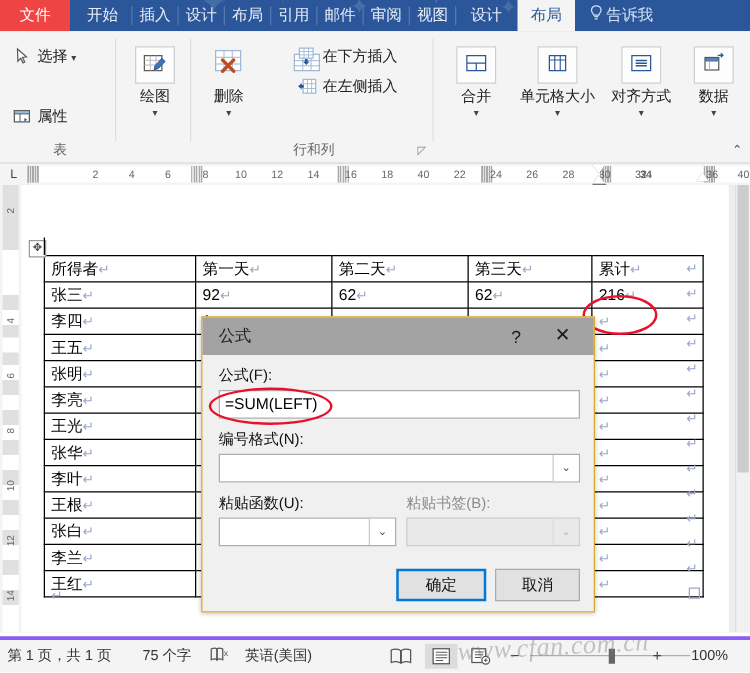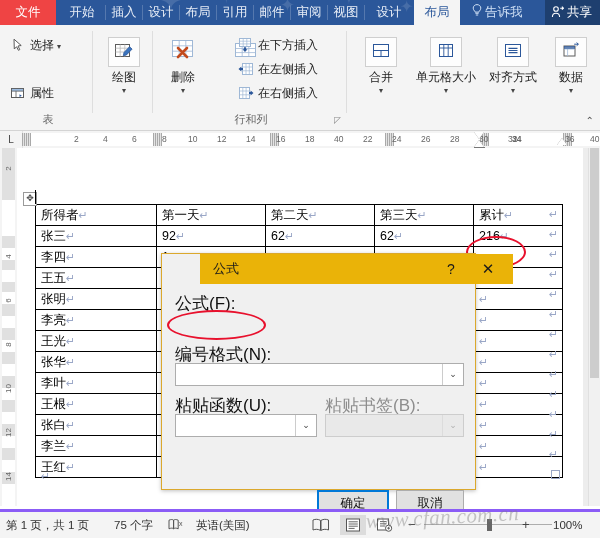--- a/index.html
+++ b/index.html
@@ -166,59 +166,58 @@
     box-sizing:border-box;
   }
 
   
   .dialog{
     position:absolute;left:161px;top:253px;width:315px;height:237px;
     background:#f0f0f0;border:1px solid #dba82c;box-sizing:border-box;
     box-shadow:0 1px 4px rgba(0,0,0,.25);
   }
   .dlg-title{
-    position:absolute;left:0;top:0;width:100%;height:30px;background:#eab308;
+    position:absolute;left:0;top:0;width:100%;height:30px;background:#a3a3a3;
     box-sizing:border-box;
-    margin-left:38px;
   }
   .dlg-title .t{
     position:absolute;left:13px;top:0;height:30px;line-height:30px;
     font-size:13px;color:#1a1a1a;
   }
   .dlg-help{
     position:absolute;right:52px;top:0;height:30px;line-height:30px;width:20px;
     text-align:center;font-size:14px;color:#1a1a1a;cursor:default;
   }
   .dlg-close{
     position:absolute;right:14px;top:0;height:30px;line-height:30px;width:22px;
     text-align:center;font-size:15px;color:#1a1a1a;cursor:default;
   }
   .dlg-body{position:absolute;left:0;top:30px;width:100%;height:207px;}
-  .flabel{position:absolute;font-size:17px;color:#111;white-space:nowrap;}
+  .flabel{position:absolute;font-size:12px;color:#111;white-space:nowrap;}
   .flabel.dim{color:#8d8d8d;}
   .ftext{
     position:absolute;background:#fff;border:1px solid #adadad;box-sizing:border-box;
     font-size:12.5px;color:#000;line-height:21px;padding-left:4px;
     font-family:"Liberation Sans","DejaVu Sans",sans-serif;
   }
   .fcombo{
     position:absolute;background:#fff;border:1px solid #adadad;box-sizing:border-box;
   }
   .fcombo .arrow{
     position:absolute;right:0;top:0;bottom:0;width:20px;
     border-left:1px solid #ccc;background:#fff;
     font-size:9px;color:#444;text-align:center;
   }
   .fcombo .arrow i{font-style:normal;display:block;line-height:21px;}
   .fcombo.dis{background:#e9e9e9;border-color:#cdcdcd;}
   .fcombo.dis .arrow{background:#e9e9e9;color:#b0b0b0;border-left-color:#dcdcdc;}
   .dbtn{
     position:absolute;height:26px;line-height:24px;text-align:center;
     font-size:12.5px;color:#111;background:#e1e1e1;border:1px solid #adadad;
-    box-sizing:border-box;cursor:default;margin-top:35px;
+    box-sizing:border-box;cursor:default;
   }
   .dbtn.primary{border:2px solid #0078d7;background:#e1e1e1;line-height:22px;}
 
   
   .status{
     position:absolute;left:0;bottom:0;width:600px;height:26px;
     background:#f4f4f4;border-top:3px solid #8b5cf6;
   }
   .sitem{
     position:absolute;top:0;height:26px;line-height:26px;font-size:11.5px;
@@ -276,29 +275,20 @@
 
     <div class="tellme" style="left:472px;">
       <span class="bulb">
         <svg width="10" height="13" viewBox="0 0 10 13">
             <path d="M5 .6C2.8.6 1.2 2.2 1.2 4.1c0 1.3.7 2.1 1.3 2.9.3.4.5.7.5 1.1h4c0-.4.2-.7.5-1.1.6-.8 1.3-1.6 1.3-2.9C8.8 2.2 7.2.6 5 .6z" fill="none" stroke="#cfe0f5" stroke-width="1"></path>
             <path d="M3.4 9.3h3.2M3.8 11h2.4" stroke="#cfe0f5" stroke-width="1" fill="none"></path>
           </svg>
       </span><span>告诉我</span>
     </div>
 
-    <div class="shareBtn">
-      <span class="personIcon">
-        <svg width="13" height="13" viewBox="0 0 13 13">
-            <circle cx="5" cy="4" r="2.3" fill="none" stroke="#fff" stroke-width="1.1"></circle>
-            <path d="M1.4 12c0-2.2 1.6-3.7 3.6-3.7s3.6 1.5 3.6 3.7" fill="none" stroke="#fff" stroke-width="1.1"></path>
-            <path d="M9.2 3.2h3.2M10.9 1.7l1.6 1.5-1.6 1.5" fill="none" stroke="#fff" stroke-width="1.1"></path>
-          </svg>
-      </span><span>共享</span>
-    </div>
   </div>
 
   <div class="ribbon">
 
     <div class="grp" style="left:4px;width:88px;">
       <div class="smallitem" style="left:6px;top:10px;">
         <span class="gi">
           <svg width="16" height="16" viewBox="0 0 16 16">
               <path d="M4 2.2l7.2 6.3-3.2.5 1.8 3.6-1.4.7-1.8-3.6-2.3 2.3z" fill="#fff" stroke="#5b5b5b" stroke-width="1"></path>
             </svg>
@@ -366,29 +356,20 @@
         </span><span>在下方插入</span>
       </div>
       <div class="smallitem" style="left:82px;top:34px;">
         <span class="gi">
           <svg width="16" height="16" viewBox="0 0 16 16">
               <rect x="4.5" y="2.5" width="10" height="11" fill="#fff" stroke="#9fb8d6" stroke-width="1"></rect>
               <path d="M4.5 6h10M4.5 9.8h10M8 2.5v11M11.3 2.5v11" stroke="#9fb8d6" stroke-width=".7"></path>
               <path d="M.5 8l2.9-2.6v1.5h1.6v2.2H3.4v1.5z" fill="#2b579a"></path>
             </svg>
         </span><span>在左侧插入</span>
-      </div>
-      <div class="smallitem" style="left:82px;top:58px;">
-        <span class="gi">
-          <svg width="16" height="16" viewBox="0 0 16 16">
-              <rect x="1.5" y="2.5" width="10" height="11" fill="#fff" stroke="#9fb8d6" stroke-width="1"></rect>
-              <path d="M1.5 6h10M1.5 9.8h10M4.8 2.5v11M8.1 2.5v11" stroke="#9fb8d6" stroke-width=".7"></path>
-              <path d="M15.5 8l-2.9 2.6V9.1H11V6.9h1.6V5.4z" fill="#2b579a"></path>
-            </svg>
-        </span><span>在右侧插入</span>
       </div>
 
       <div class="grplabel">行和列</div>
       <div class="dlgLauncher" style="right:3px;bottom:5px;">◸</div>
     </div>
     <div class="grpsep" style="left:346px;"></div>
 
     <div class="grp" style="left:350px;width:246px;">
       <div class="bigbtn" style="left:4px;top:12px;">
         <div class="box">
@@ -634,20 +615,21 @@
 
   <div class="dialog">
     <div class="dlg-title">
       <div class="t">公式</div>
       <div class="dlg-help">?</div>
       <div class="dlg-close">✕</div>
     </div>
     <div class="dlg-body">
 
       <div class="flabel" style="left:13px;top:8px;">公式(F):</div>
+      <div class="ftext" style="left:13px;top:28px;width:289px;height:23px;">=SUM(LEFT)</div>
 
       <div class="flabel" style="left:13px;top:59px;">编号格式(N):</div>
       <div class="fcombo" style="left:13px;top:79px;width:289px;height:23px;">
         <span style="display:block;padding-left:5px;line-height:21px;font-size:12.5px;"></span>
         <span class="arrow">
             <i>⌄</i>
           </span>
       </div>
 
       <div class="flabel" style="left:13px;top:110px;">粘贴函数(U):</div>

